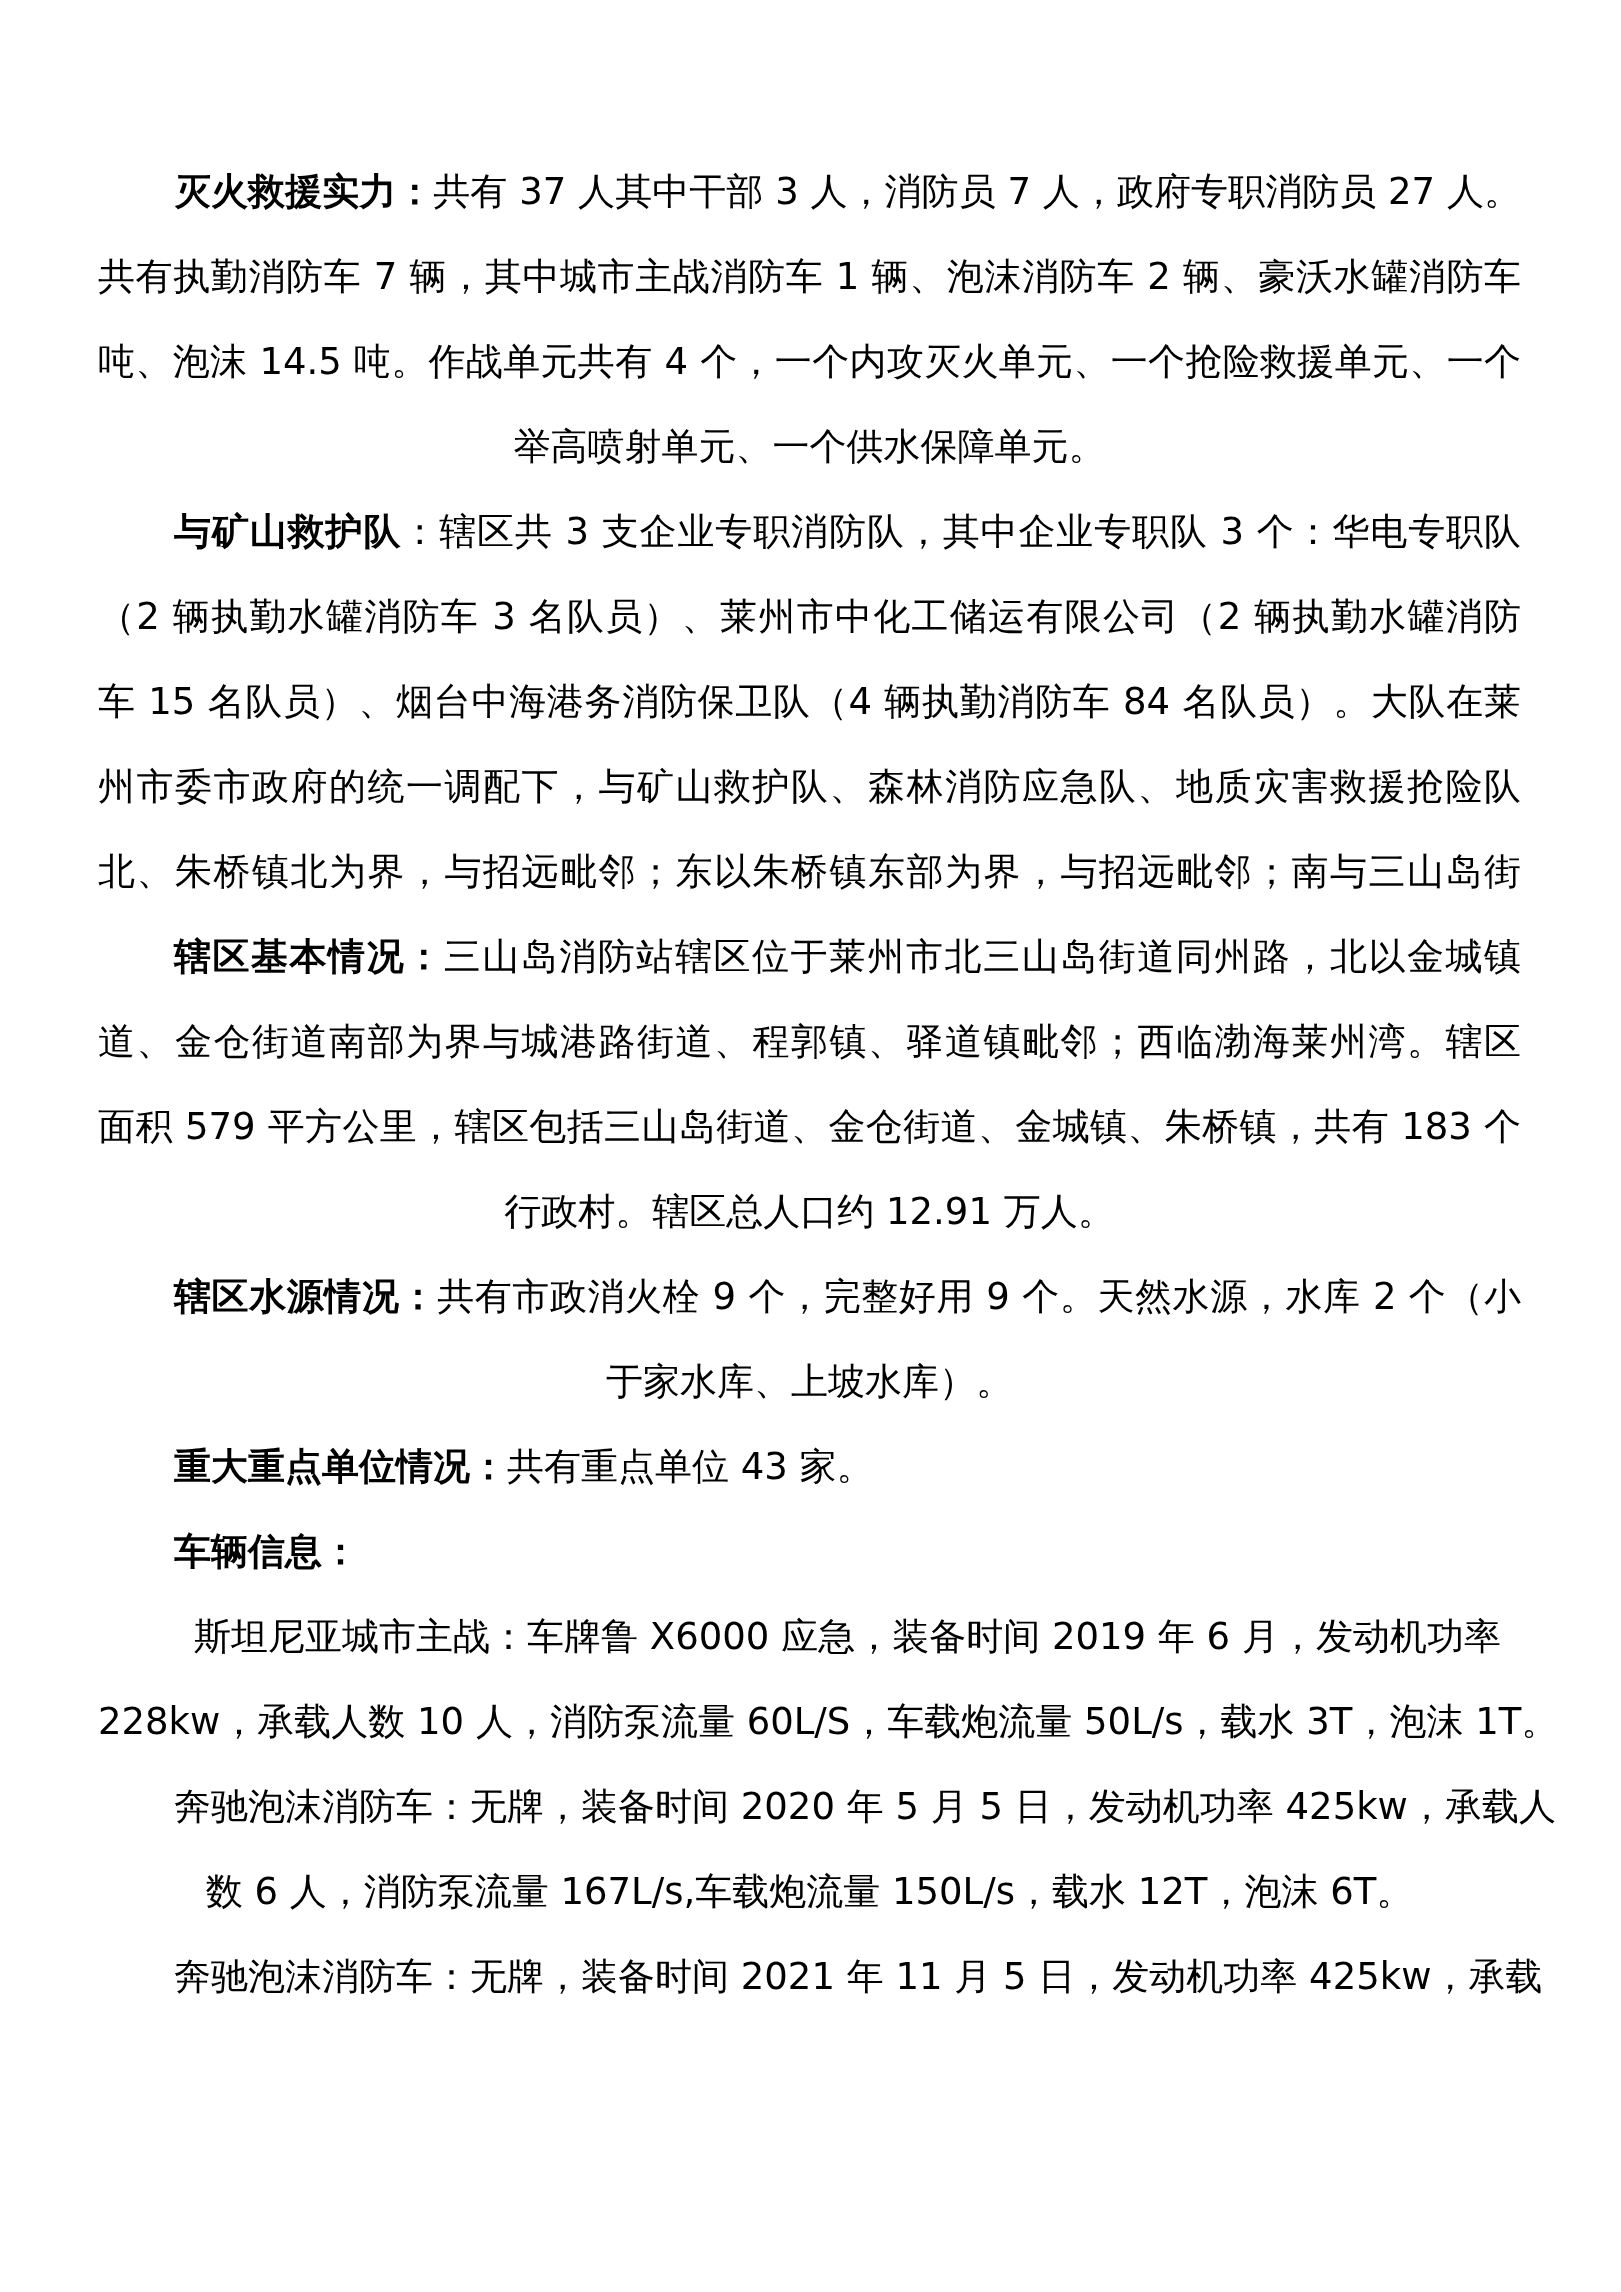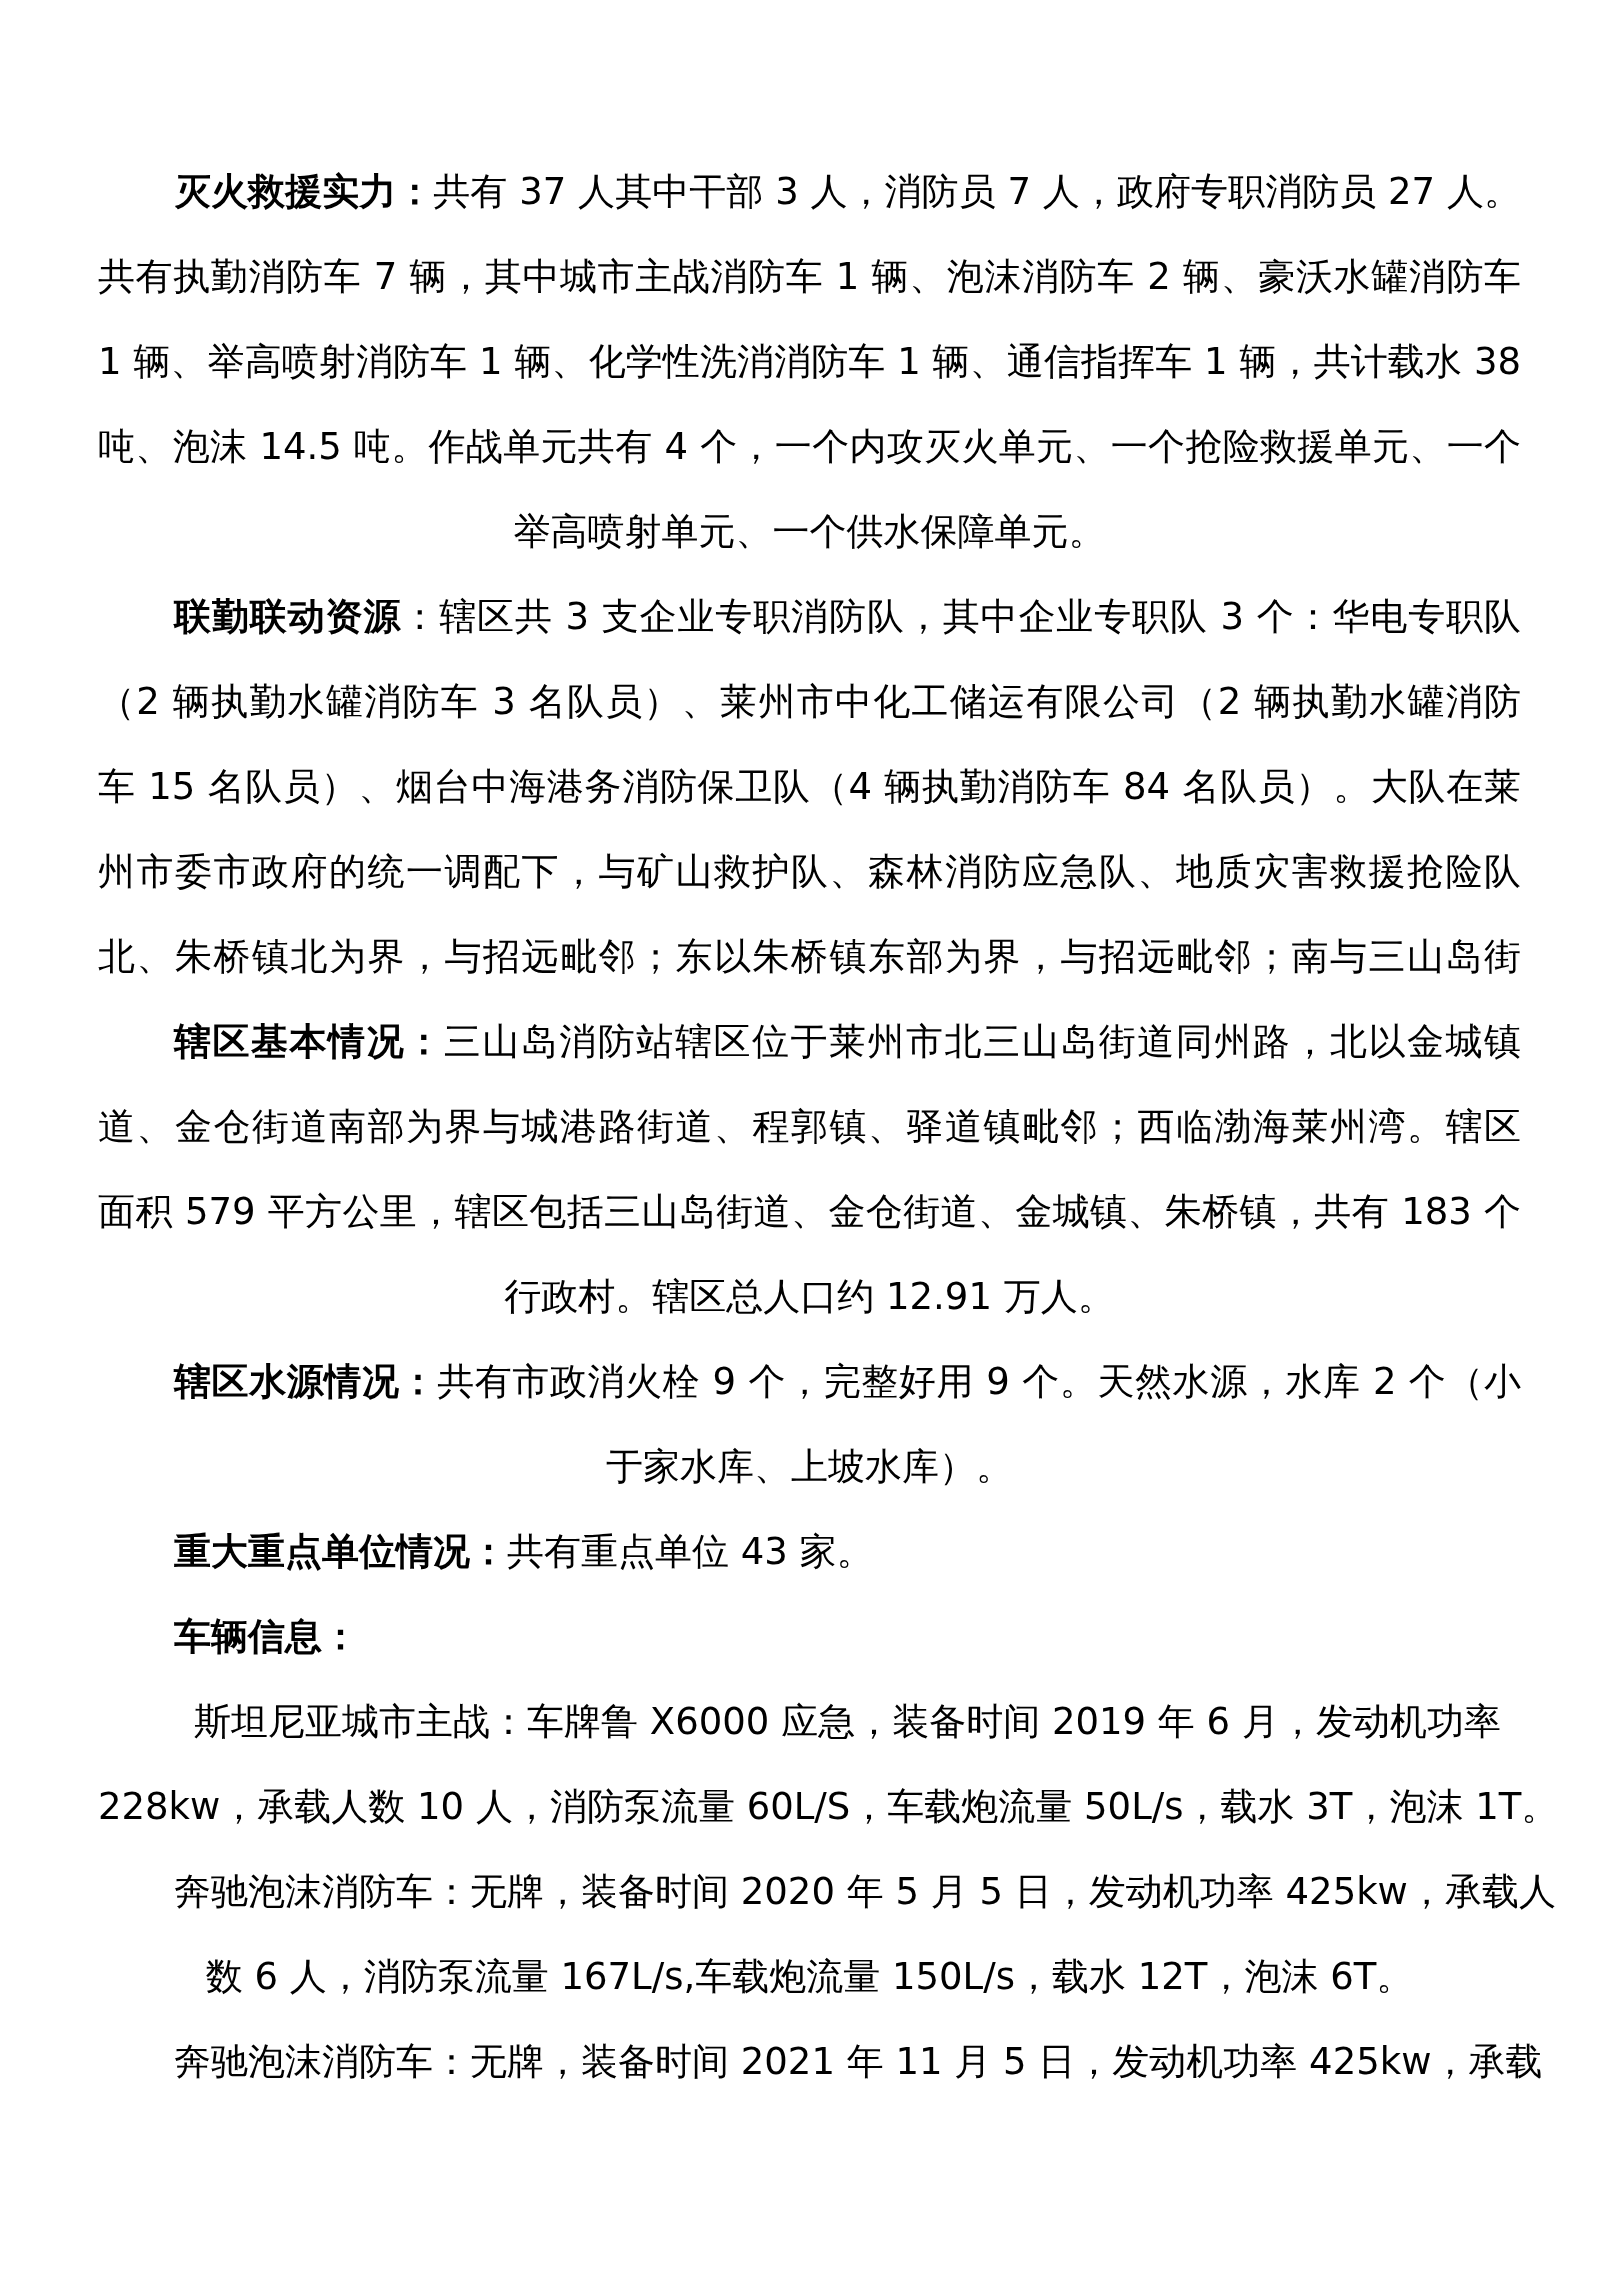--- a/index.html
+++ b/index.html
@@ -19,27 +19,26 @@
   .t { font-family: "DejaVu Sans", "Liberation Sans", sans-serif; text-align: center; }
 </style>
 </head>
 <body>
 
 <div class="page">
 
   <div>
     <div class="line first full"><span class="b">灭火救援实力：</span><span class="t">共有 37 人其中干部 3 人，消防员 7 人，政府专职消防员 27 人。</span></div>
     <div class="line full t">共有执勤消防车 7 辆，其中城市主战消防车 1 辆、泡沫消防车 2 辆、豪沃水罐消防车</div>
-    <div class="line full t">1 辆、举高喷射消防车 1 辆、化学性洗消消防车 1 辆、通信指挥车 1 辆，共计载水 38</div>
     <div class="line full t">吨、泡沫 14.5 吨。作战单元共有 4 个，一个内攻灭火单元、一个抢险救援单元、一个</div>
     <div class="line t">举高喷射单元、一个供水保障单元。</div>
   </div>
 
   <div>
-    <div class="line first full"><span class="b">联勤联动资源</span><span class="t">：辖区共 3 支企业专职消防队，其中企业专职队 3 个：华电专职队</span></div>
+    <div class="line first full"><span class="b">与矿山救护队</span><span class="t">：辖区共 3 支企业专职消防队，其中企业专职队 3 个：华电专职队</span></div>
     <div class="line full t">（2 辆执勤水罐消防车 3 名队员）、莱州市中化工储运有限公司（2 辆执勤水罐消防</div>
     <div class="line full t">车 15 名队员）、烟台中海港务消防保卫队（4 辆执勤消防车 84 名队员）。大队在莱</div>
     <div class="line full t">州市委市政府的统一调配下，与矿山救护队、森林消防应急队、地质灾害救援抢险队</div>
   </div>
 
   <div>
     <div class="line full t">北、朱桥镇北为界，与招远毗邻；东以朱桥镇东部为界，与招远毗邻；南与三山岛街</div>
     <div class="line first full"><span class="b">辖区基本情况：</span><span class="t">三山岛消防站辖区位于莱州市北三山岛街道同州路，北以金城镇</span></div>
     <div class="line full t">道、金仓街道南部为界与城港路街道、程郭镇、驿道镇毗邻；西临渤海莱州湾。辖区</div>
     <div class="line full t">面积 579 平方公里，辖区包括三山岛街道、金仓街道、金城镇、朱桥镇，共有 183 个</div>

